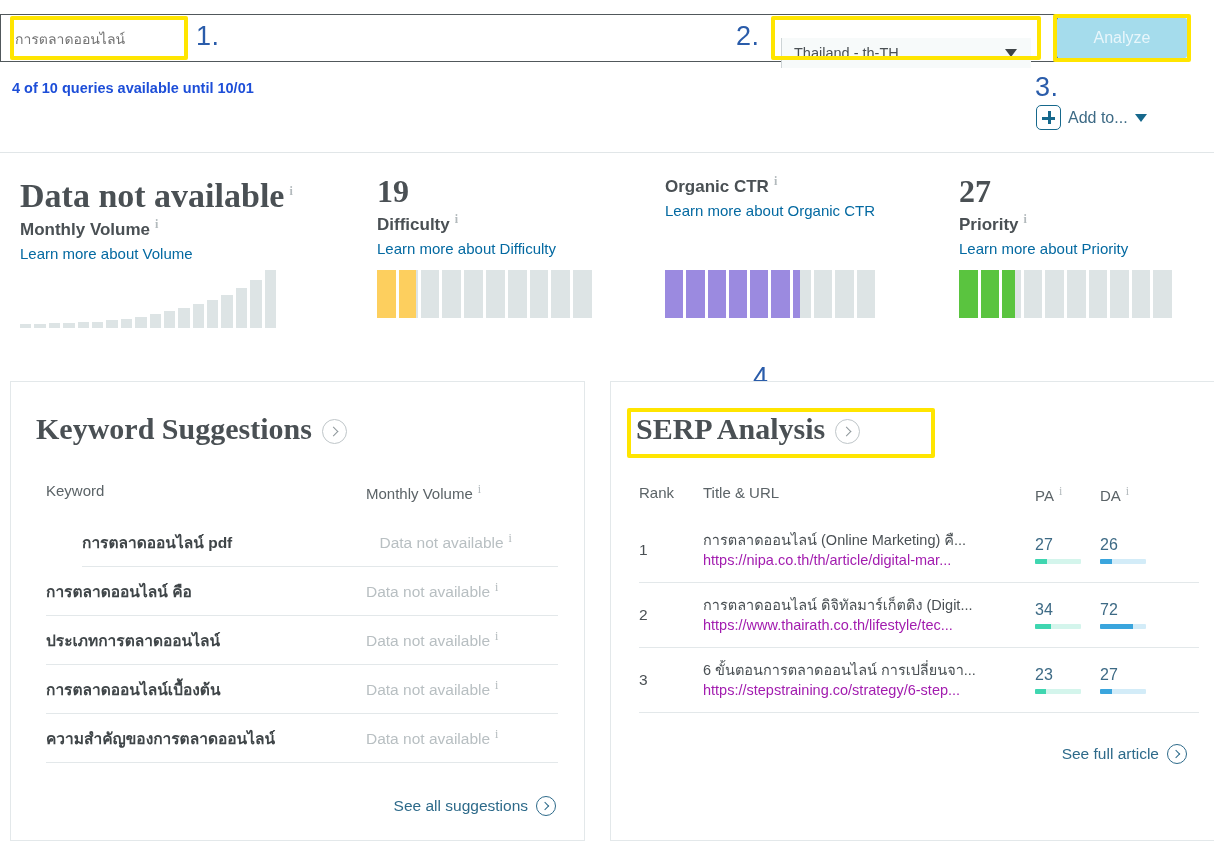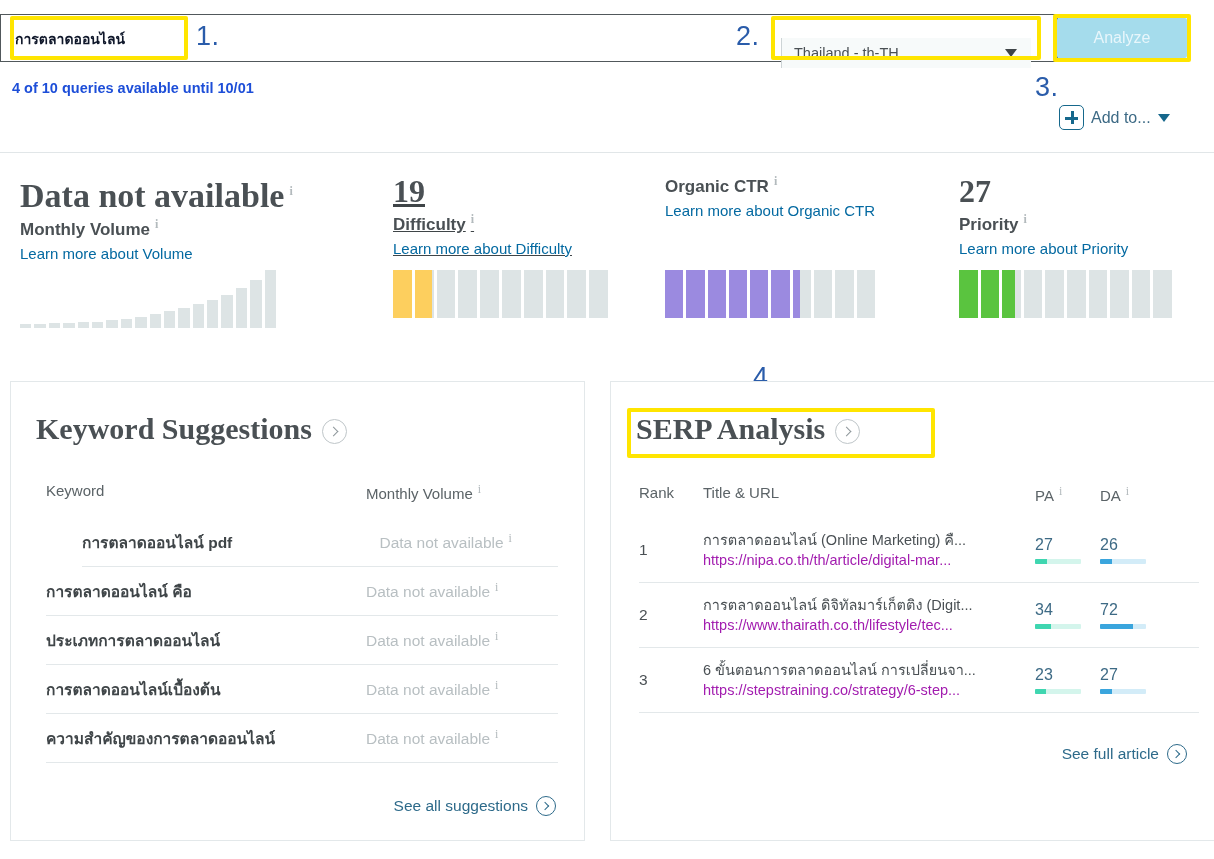--- a/index.html
+++ b/index.html
@@ -18,24 +18,23 @@
     position: absolute; left: 0; top: 14px;
     width: 1058px; height: 48px;
     border: 1px solid #51585b;
     background: #fff;
   }
   .kw-input {
     position: absolute; left: 12px; top: 9px;
     width: 160px; height: 30px;
     border: none; outline: none;
     font-family: "Liberation Sans", "DejaVu Sans", sans-serif;
-    font-size: 14px; color: #0f172a;
+    font-size: 14px; color: #737373;
     background: transparent;
     padding: 0 2px;
-    font-weight: bold;
   }
   .hl-box { position: absolute; border: 4px solid #ffe500; border-radius: 2px; pointer-events:none; }
   #hl-kw    { left: 10px;  top: 16px;  width: 178px; height: 44px; }
   #hl-loc   { left: 771px; top: 16px;  width: 270px; height: 44px; }
   #hl-analyze { left: 1053px; top: 14px; width: 138px; height: 48px; }
   #hl-serp  { left: 627px; top: 408px; width: 308px; height: 50px; }
 
   .step-num {
     position: absolute;
     font-family: "Liberation Sans", "DejaVu Sans", sans-serif;
@@ -74,21 +73,21 @@
     cursor: default;
     display: flex; align-items: center; justify-content: center;
   }
 
   .quota {
     position: absolute; left: 12px; top: 80px;
     font-size: 14.5px; font-weight: bold; color: #1d4ed8;
   }
 
   .addto {
-    position: absolute; left: 1059px; top: 105px;
+    position: absolute; left: 1036px; top: 105px;
     display: flex; align-items: center; gap: 7px;
     cursor: pointer;
   }
   .plus-box {
     width: 25px; height: 25px;
     border: 1.6px solid #16688c; border-radius: 5px;
     position: relative;
   }
   .plus-box::before, .plus-box::after {
     content: ""; position: absolute; background: #16688c;
@@ -104,21 +103,21 @@
 
   .divider {
     position: absolute; left: 0; top: 152px; width: 1214px; height: 1px;
     background: #e1e6e8;
   }
 
   
   .metrics { position: absolute; left: 0; top: 172px; width: 1214px; height: 175px; }
   .metric { position: absolute; top: 0; }
   #m-volume { left: 20px; width: 360px; }
-  #m-diff   { left: 393px; width: 260px; text-decoration: underline; }
+  #m-diff   { left: 377px; width: 260px; }
   #m-ctr    { left: 665px; width: 285px; }
   #m-prio   { left: 959px; width: 250px; }
 
   .metric-value {
     font-family: "Liberation Serif", "DejaVu Serif", serif;
     font-weight: bold; font-size: 32px; color: #4a5054;
     line-height: 38px; white-space: nowrap;
   }
   .metric-value.big { font-size: 34px; }
   .metric-label {

